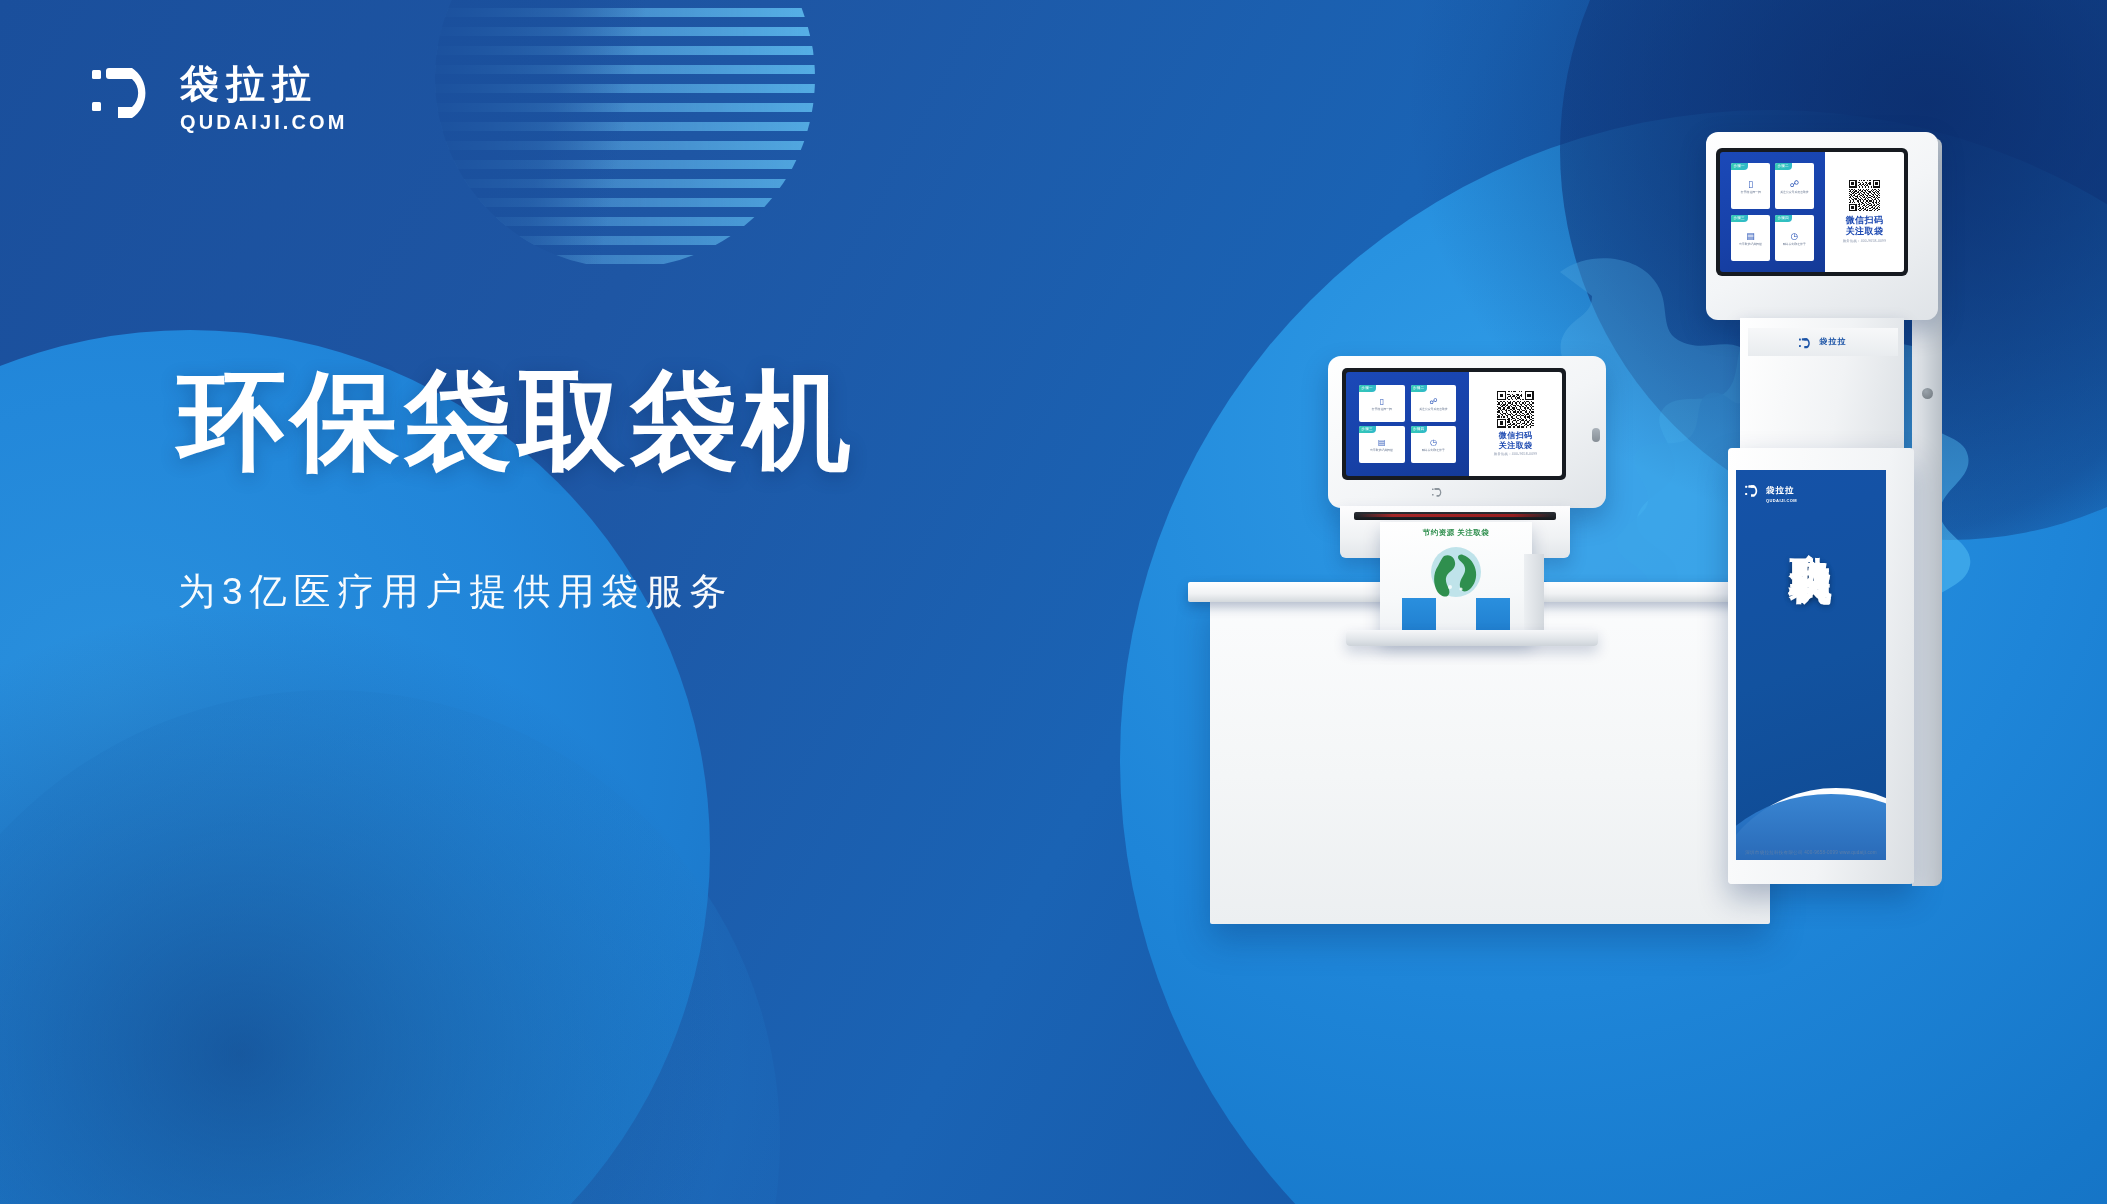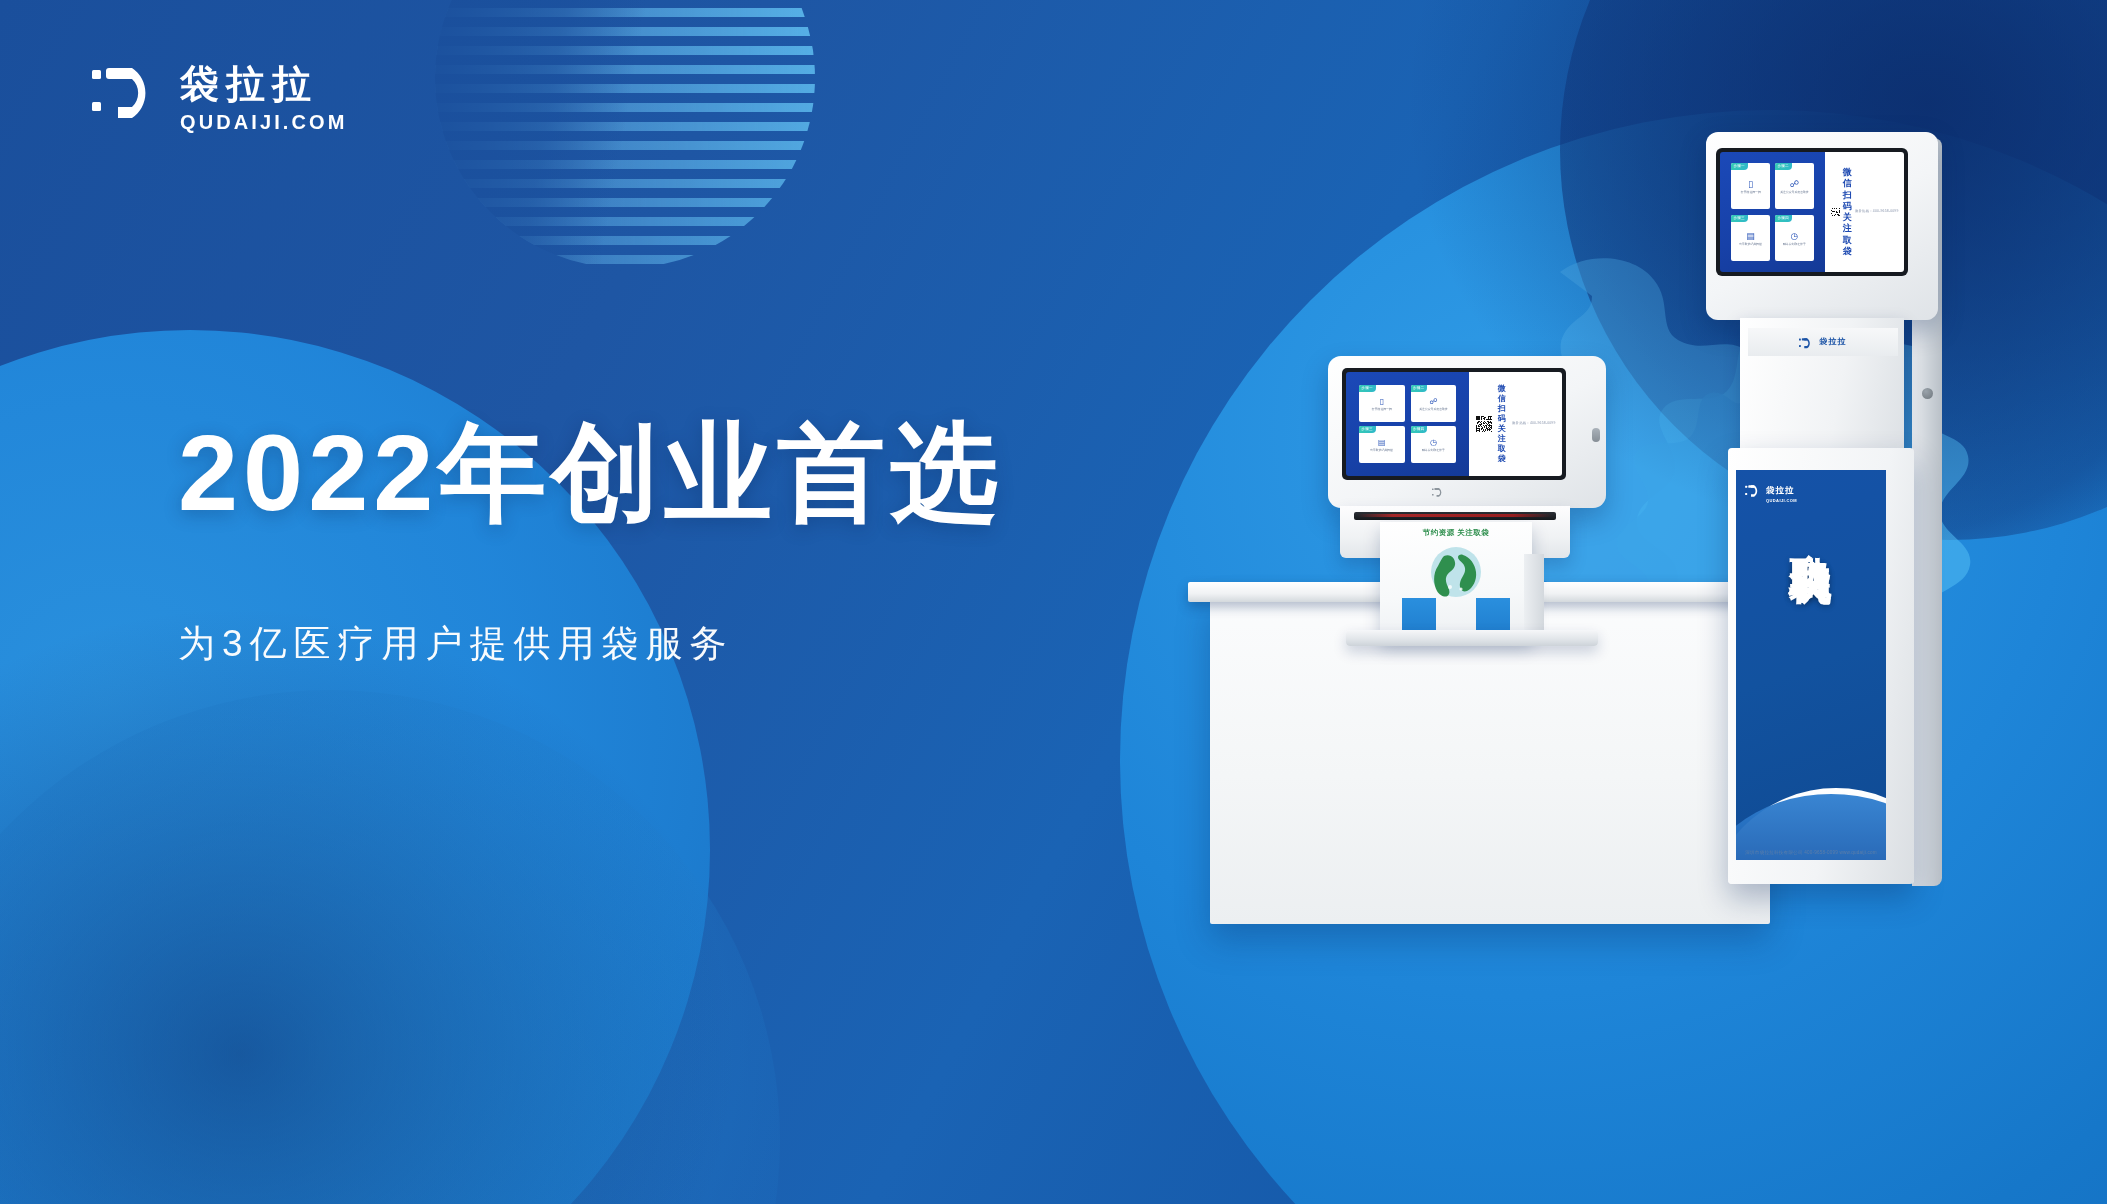--- a/index.html
+++ b/index.html
@@ -436,21 +436,21 @@
     text-align: center;
     margin-top: 2.2px;
     padding: 0 2px;
     white-space: nowrap;
     transform: scale(.92);
   }
   .scr-right {
     flex: 1;
     background: #ffffff;
     display: flex;
-    flex-direction: row;
+    flex-direction: column;
     align-items: center;
     justify-content: center;
     gap: 3%;
     padding: 4% 3%;
     box-sizing: border-box;
     position: relative;
   }
   .qr { width: 46%; aspect-ratio: 1/1; }
   .qr svg { width: 100%; height: 100%; display: block; }
   .scr-right .cta {
@@ -592,21 +592,21 @@
         <path d="M26 6 h14 a30 30 0 0 1 0 50 h-14 v-11 h14 a19 19 0 0 0 0 -28 h-14 z" fill="#ffffff"></path>
       </svg>
     </div>
     <div class="logo-text">
       <div class="logo-cn">袋拉拉</div>
       <div class="logo-en">QUDAIJI.COM</div>
     </div>
   </div>
 
   <div class="copy">
-    <div class="headline second">2022年创业首选</div>
+    <div class="headline">环保袋取袋机</div>
     <div class="subline">为3亿医疗用户提供用袋服务</div>
   </div>
 
   <div class="product">
 
     <div class="counter"></div>
     <div class="counter-top"></div>
 
     <div class="kiosk-tall">
       <div class="kt-side"></div>

